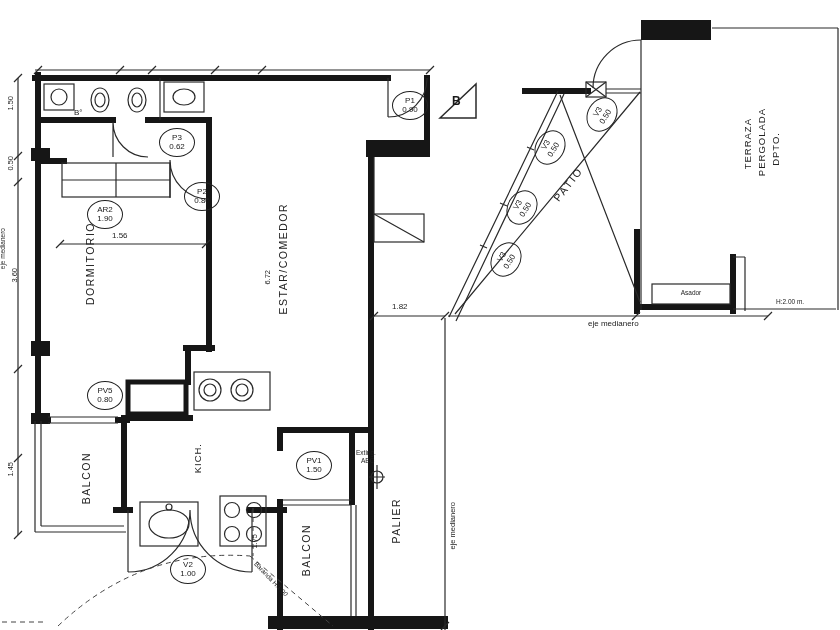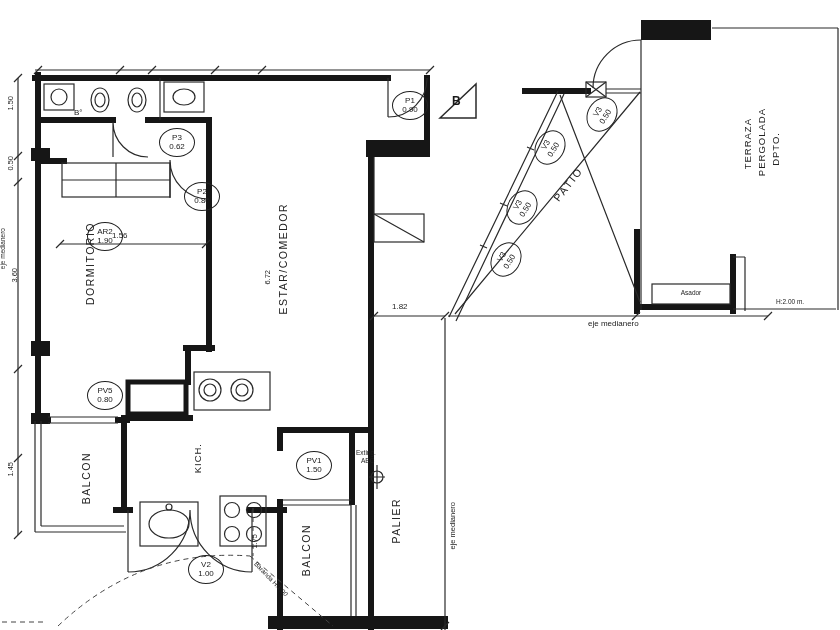--- a/index.html
+++ b/index.html
@@ -166,33 +166,33 @@
     <span>0.90</span>
   </div>
   <div class="tag" style="left:159px;top:128px">
     <span>P3</span>
     <span>0.62</span>
   </div>
   <div class="tag" style="left:184px;top:182px">
     <span>P2</span>
     <span>0.80</span>
   </div>
-  <div class="tag" style="left:87px;top:222px">
+  <div class="tag" style="left:87px;top:200px">
     <span>AR2</span>
     <span>1.90</span>
   </div>
   <div class="tag" style="left:87px;top:381px">
     <span>PV5</span>
     <span>0.80</span>
   </div>
   <div class="tag" style="left:296px;top:451px">
     <span>PV1</span>
     <span>1.50</span>
   </div>
-  <div class="tag" style="left:188px;top:555px">
+  <div class="tag" style="left:170px;top:555px">
     <span>V2</span>
     <span>1.00</span>
   </div>
   <div class="tag" style="left:584px;top:100px;transform:rotate(-58deg)">
     <span>V3</span>
     <span>0.50</span>
   </div>
   <div class="tag" style="left:532px;top:133px;transform:rotate(-58deg)">
     <span>V3</span>
     <span>0.50</span>

